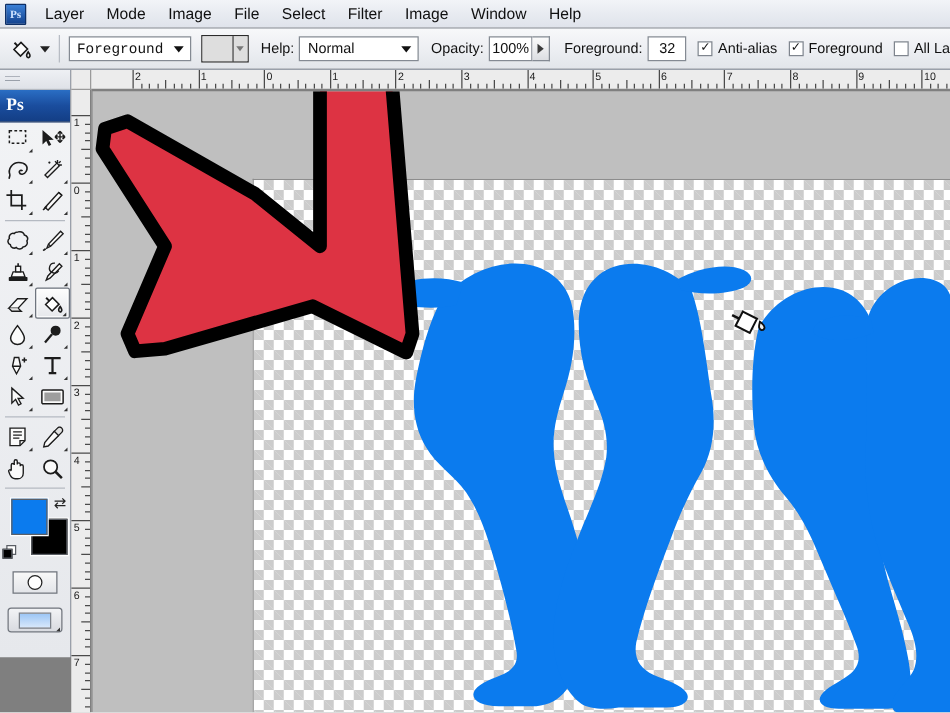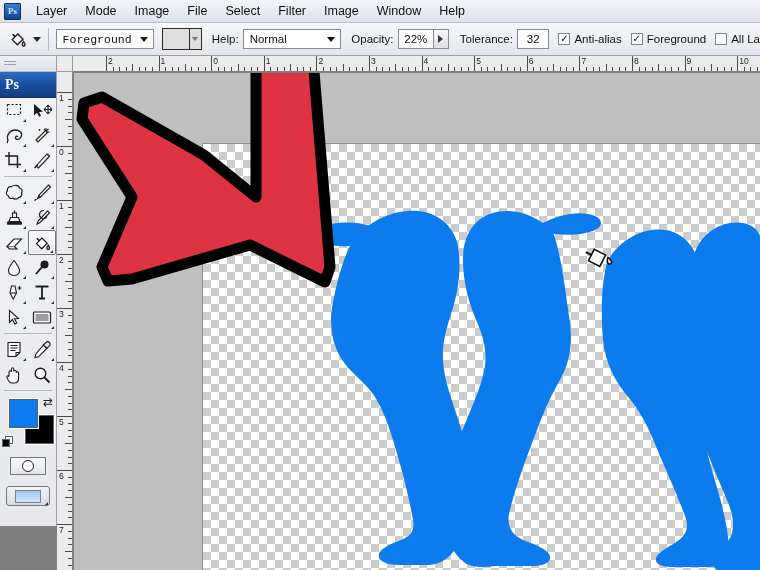--- a/index.html
+++ b/index.html
@@ -350,26 +350,26 @@
         </div>
     </div>
 
     <div class="opt-label" style="margin-left:10px;">Help:</div>
     <div class="combo" style="width:100px;">
       <span class="cb-txt">Normal</span>
       <span class="cb-arrow"></span>
     </div>
 
     <div class="opt-label" style="margin-left:10px;">Opacity:</div>
-    <div class="numfield" style="width:37px;">22%</div>
+    <div class="numfield" style="width:37px;">100%</div>
     <div class="spinner">
         <i></i>
       </div>
 
-    <div class="opt-label" style="margin-left:11px;">Tolerance:</div>
+    <div class="opt-label" style="margin-left:11px;">Foreground:</div>
     <div class="numfield" style="width:33px;">32</div>
 
     <div class="chk-wrap">
       <span class="chkbox">✓</span>
       <span class="chk-label">Anti-alias</span>
     </div>
 
     <div class="chk-wrap">
       <span class="chkbox">✓</span>
       <span class="chk-label">Foreground</span>

